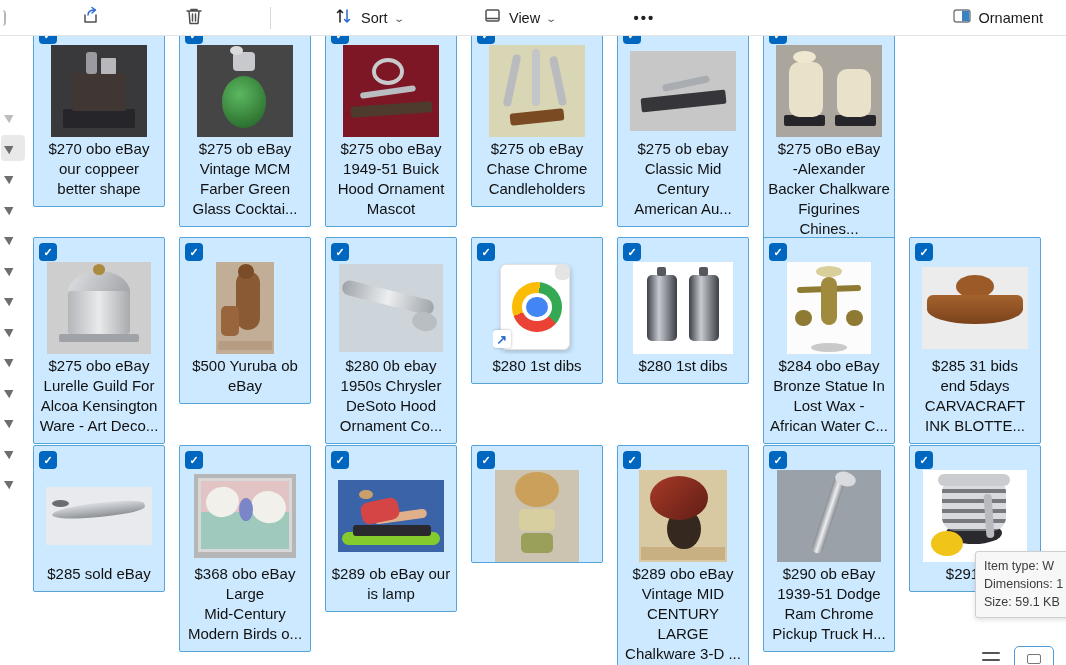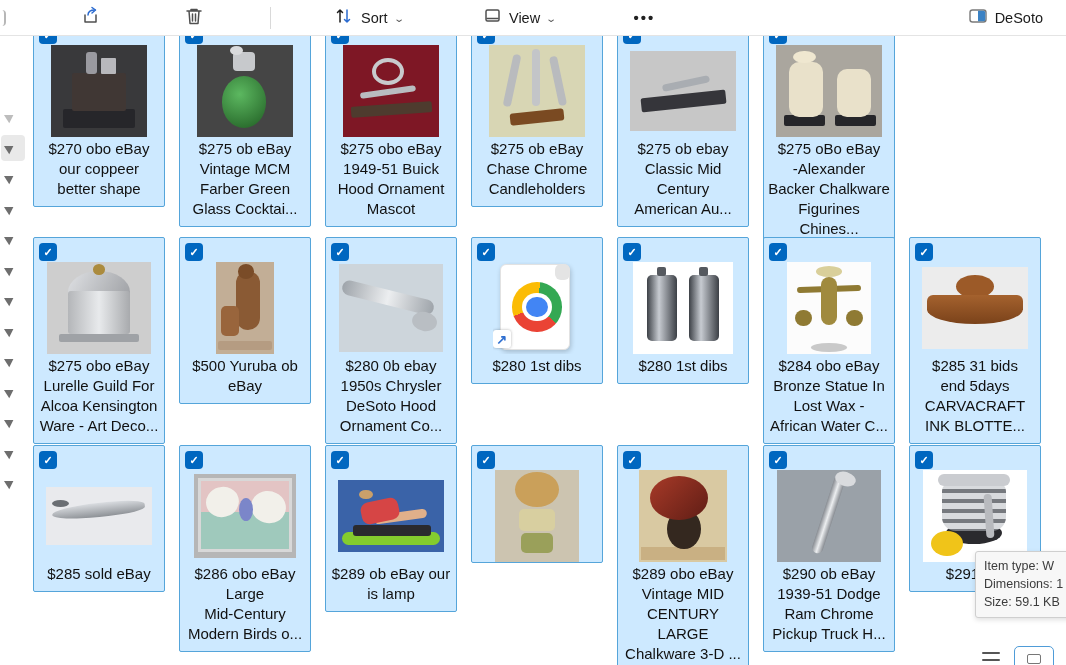--- a/index.html
+++ b/index.html
@@ -104,21 +104,21 @@
   <div class="tb-btn" style="margin-left:20px">
     <span class="dots">•••</span>
   </div>
   <div class="tb-btn preview-wrap">
     <span>
       <svg width="20" height="18" viewBox="0 0 20 18">
         <rect x="2" y="3" width="16" height="12" rx="2.5" fill="none" stroke="#7a7a7a" stroke-width="1.4"></rect>
         <path d="M10 3.7h5.4a1.9 1.9 0 0 1 1.9 1.9v6.8a1.9 1.9 0 0 1-1.9 1.9H10z" fill="#3b82c4"></path>
       </svg>
     </span>
-    <span class="tb-label">DeSoto</span>
+    <span class="tb-label">Ornament</span>
   </div>
 </div>
 
 <div class="navrail" id="navrail">
     <div class="tree-arrow dim" style="top: 75px;"></div>
     <div class="arrow-hl" style="top: 97.5px;"></div>
     <div class="tree-arrow" style="top: 105.5px;"></div>
     <div class="tree-arrow" style="top: 136px;"></div>
     <div class="tree-arrow" style="top: 166.5px;"></div>
     <div class="tree-arrow" style="top: 197px;"></div>
@@ -332,21 +332,21 @@
       <div class="tile">
         <div class="checkbox">✓</div>
         <div class="thumb-area">
           <div class="thumb" style="width: 102px; height: 84px; background: rgb(182, 182, 182);">
             <div class="art" style="left: 4%; top: 5%; width: 92%; height: 88%; background: linear-gradient(rgb(227, 196, 196) 45%, rgb(159, 201, 188) 45%); border: 3px solid rgb(216, 216, 216);"></div>
             <div class="art" style="left: 12%; top: 16%; width: 32%; height: 36%; background: rgb(242, 240, 234); border-radius: 50%; transform: rotate(-15deg);"></div>
             <div class="art" style="left: 56%; top: 20%; width: 34%; height: 38%; background: rgb(242, 240, 234); border-radius: 50%; transform: rotate(15deg);"></div>
             <div class="art" style="left: 44%; top: 28%; width: 14%; height: 28%; background: rgb(123, 134, 201); border-radius: 50%;"></div>
           </div>
         </div>
-        <div class="caption">$286  obo eBay
+        <div class="caption">$368  obo eBay
 Large
 Mid-Century
 Modern Birds o...</div>
       </div>
       <div class="tile">
         <div class="checkbox">✓</div>
         <div class="thumb-area">
           <div class="thumb" style="width: 106px; height: 72px; background: rgb(58, 99, 168);">
             <div class="art" style="left: 4%; top: 72%; width: 92%; height: 18%; background: rgb(132, 204, 46); border-radius: 10px;"></div>
             <div class="art" style="left: 14%; top: 62%; width: 74%; height: 16%; background: rgb(42, 42, 46); border-radius: 3px;"></div>

